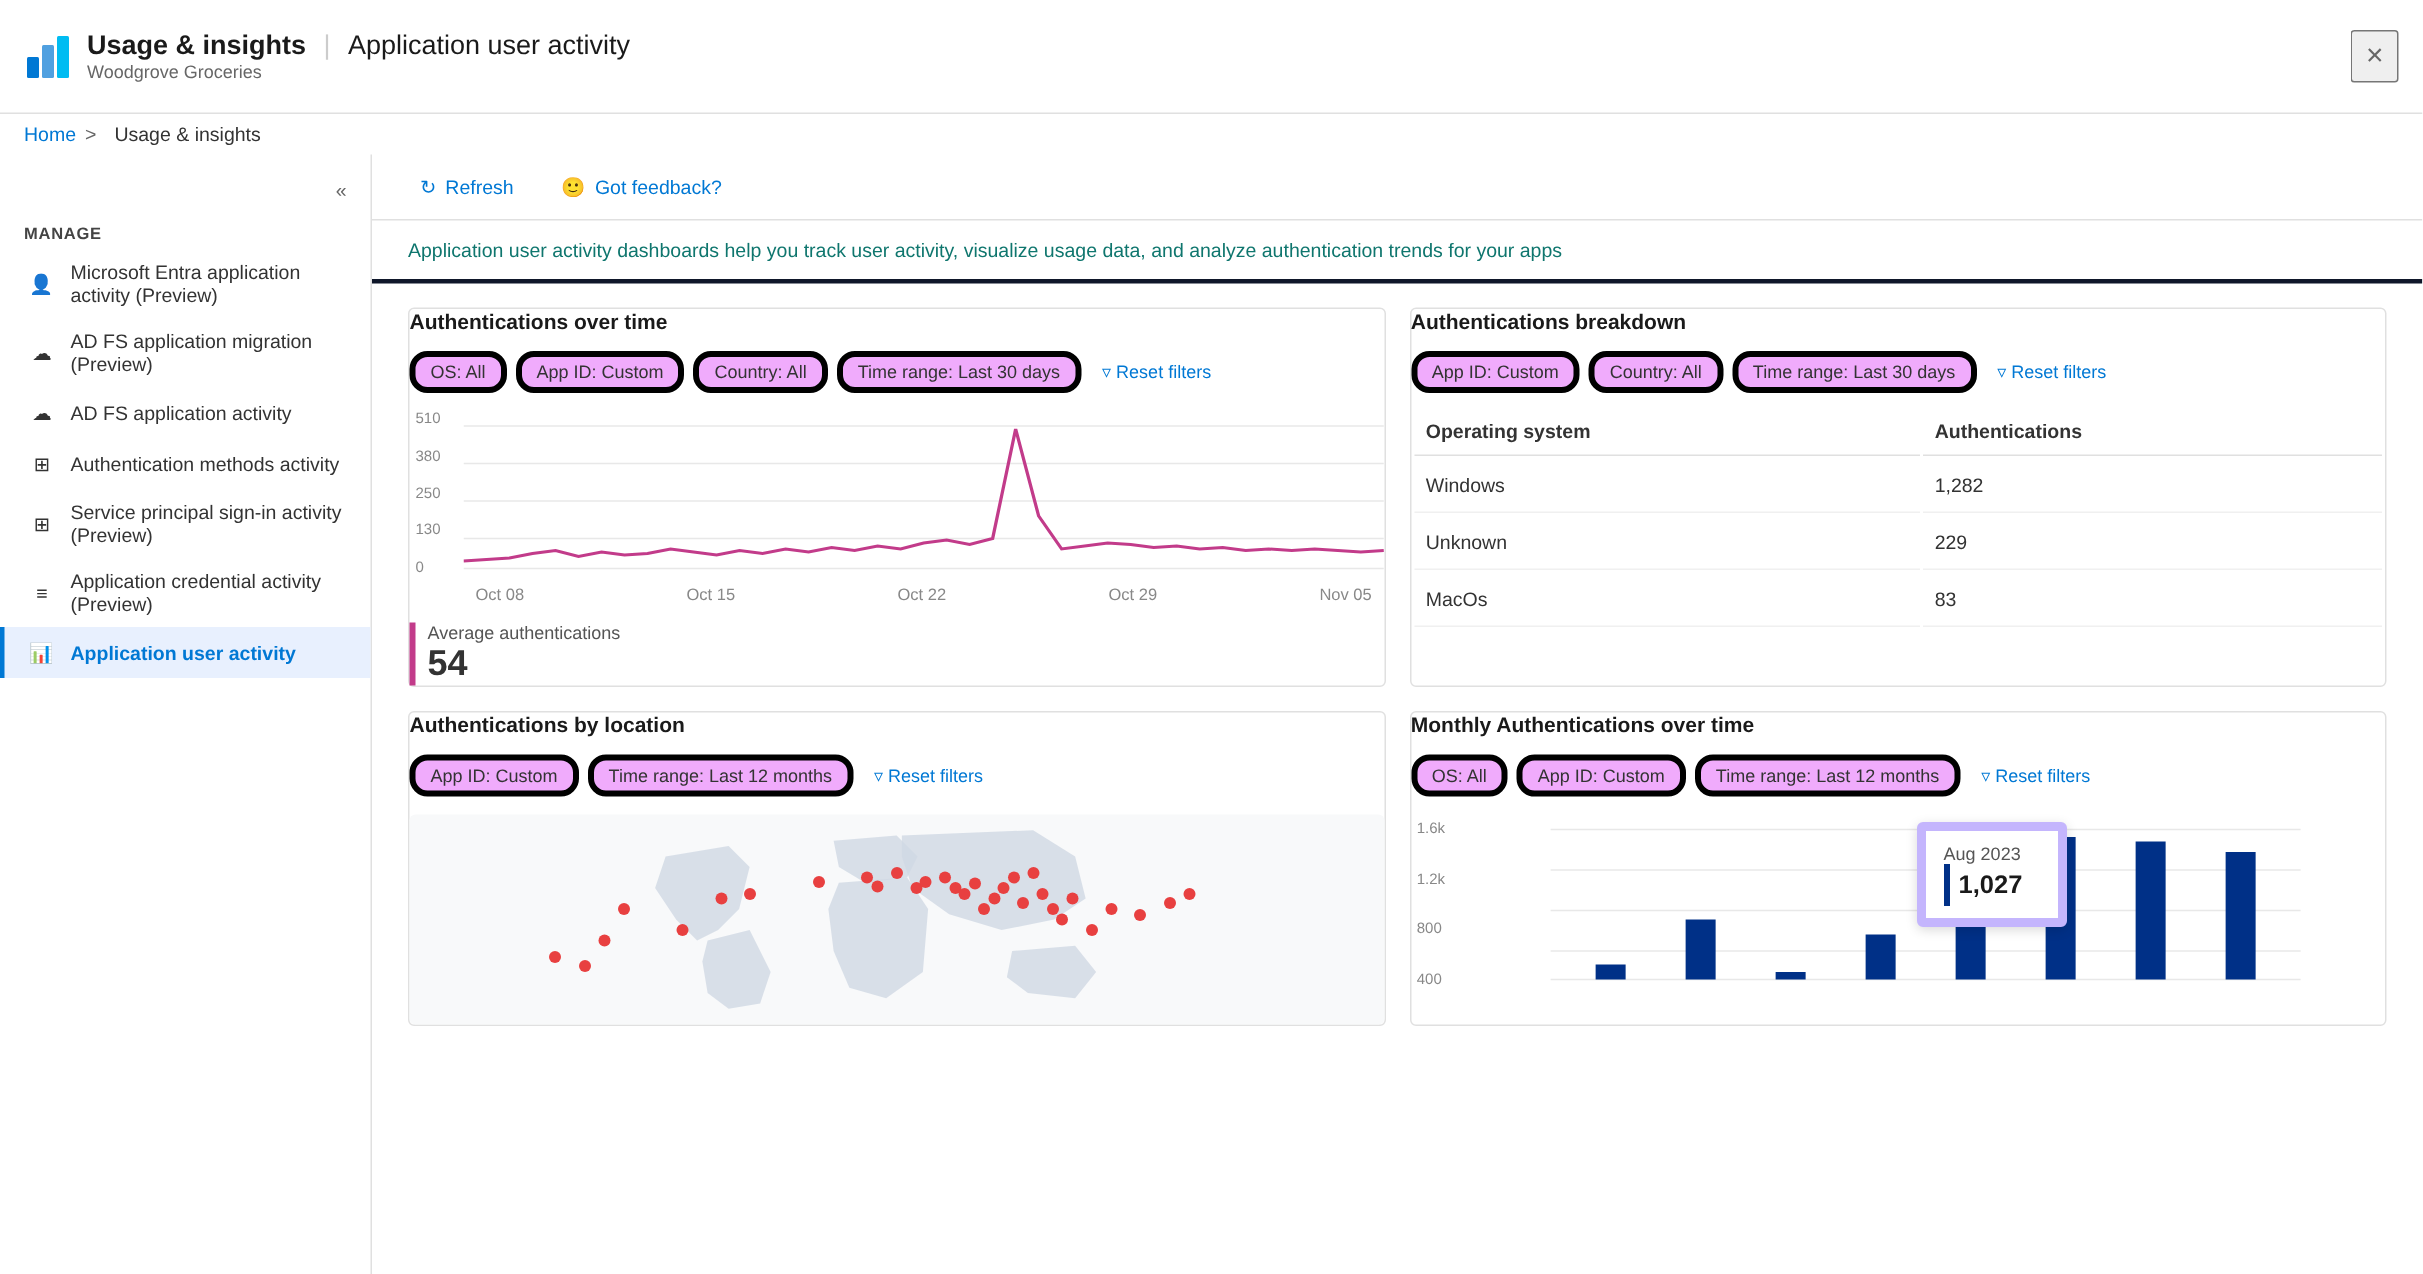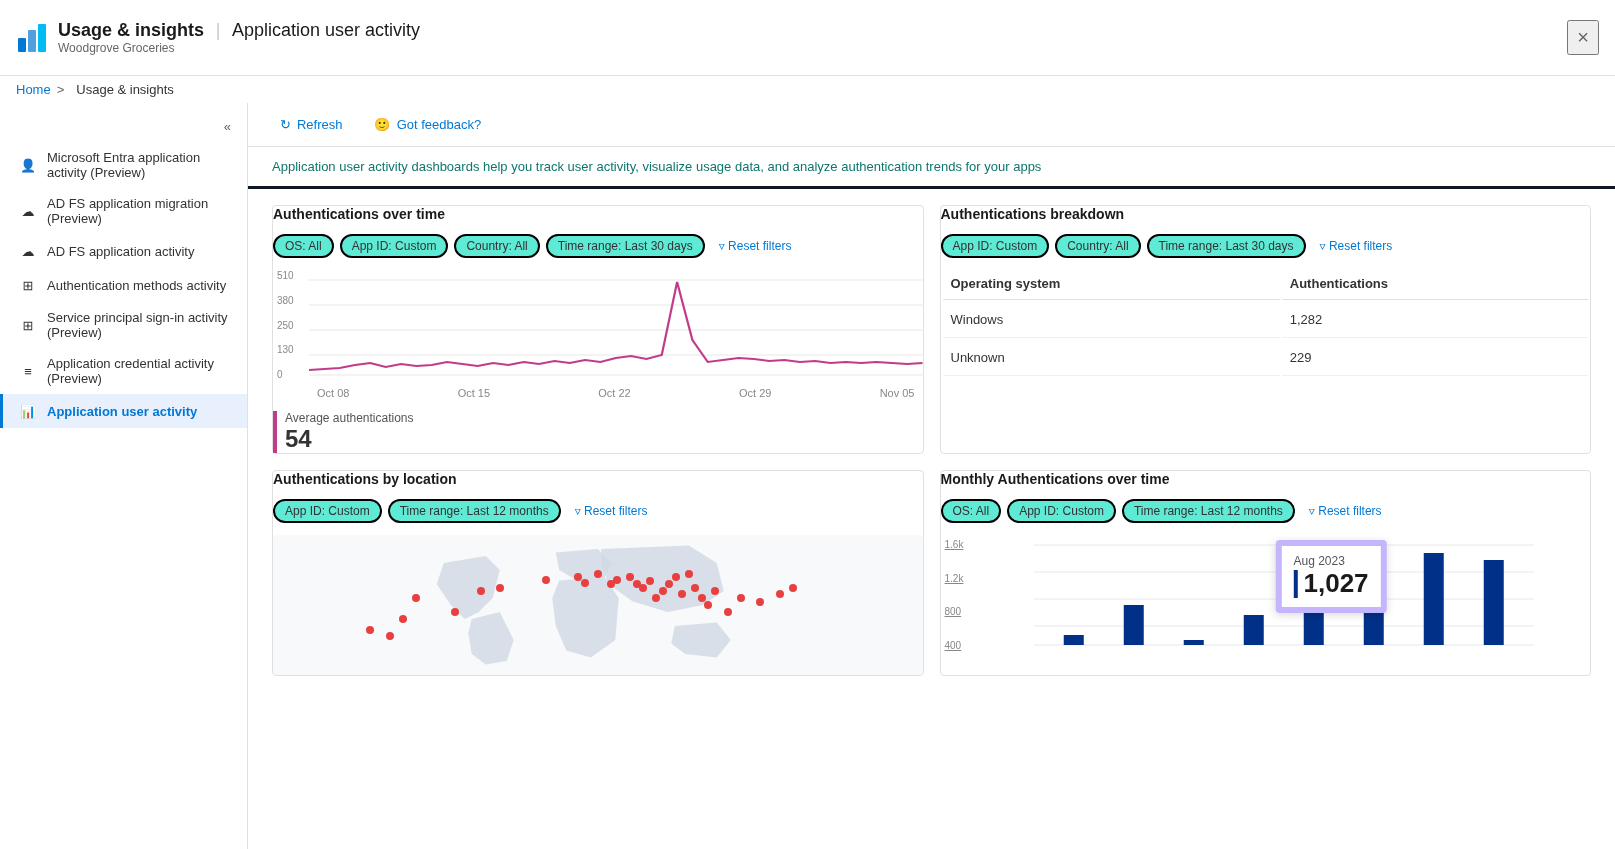--- a/index.html
+++ b/index.html
@@ -35,33 +35,33 @@
     .tabs { display: flex; padding: 0 24px; border-bottom: 1px solid #e0e0e0; }
     .tab { padding: 10px 16px; cursor: pointer; font-size: 13px; color: #555; border-bottom: 2px solid transparent; margin-bottom: -1px; }
     .tab.active { color: #d83b01; border-bottom: 2px solid #d83b01; font-weight: 600; border: 2px solid #d83b01; border-radius: 2px 2px 0 0; padding: 8px 14px; margin-bottom: -1px; }
 
     .dashboard { padding: 16px 24px; display: grid; grid-template-columns: 1fr 1fr; gap: 16px; }
 
     .card { background: #fff; border: 1px solid #e0e0e0; border-radius: 4px; }
     .card-title { font-size: 14px; font-weight: 700; margin-bottom: 12px; color: #1a1a1a; }
 
     .filter-chips { display: flex; flex-wrap: wrap; gap: 6px; margin-bottom: 12px; }
-    .chip { background: #5eead4; border: 2px solid #000000; border-radius: 12px; padding: 3px 10px; font-size: 12px; color: #333; cursor: pointer; display: flex; align-items: center; gap: 4px; }
+    .chip { background: #f0abfc; border: 4px solid #000000; border-radius: 12px; padding: 3px 10px; font-size: 12px; color: #333; cursor: pointer; display: flex; align-items: center; gap: 4px; }
     .reset-btn { display: flex; align-items: center; gap: 4px; font-size: 12px; color: #0078d4; cursor: pointer; padding: 3px 8px; }
 
     .x-axis { display: flex; justify-content: space-between; font-size: 11px; color: #888; margin-top: 4px; padding: 0 8px; }
 
     .breakdown-table { width: 100%; }
     .breakdown-table th { font-weight: 700; font-size: 13px; padding: 4px 8px 8px; text-align: left; border-bottom: 1px solid #e0e0e0; }
     .breakdown-table td { padding: 10px 8px; font-size: 13px; border-bottom: 1px solid #f0f0f0; }
 
     .map-area { height: 140px; background: #f8f9fa; border-radius: 4px; position: relative; overflow: hidden; display: flex; align-items: center; justify-content: center; }
     .monthly-tooltip { position: absolute; top: 10px; left: 50%; transform: translateX(-20%); background: #fff; border: 6px solid #c4b5fd; border-radius: 4px; padding: 8px 12px; box-shadow: 0 2px 8px rgba(0,0,0,0.15); z-index: 10; min-width: 100px; }
     .monthly-tooltip-date { font-size: 12px; color: #555; }
-    .monthly-tooltip-value { font-size: 26px; font-weight: 700; color: #1a1a1a; display: flex; align-items: center; gap: 6px; }
+    .monthly-tooltip-value { font-size: 17px; font-weight: 700; color: #1a1a1a; display: flex; align-items: center; gap: 6px; }
     .tooltip-bar { width: 4px; height: 28px; background: #003087; display: inline-block; }
 
     
     .map-dot { position: absolute; width: 8px; height: 8px; background: #e84040; border-radius: 50%; transform: translate(-50%, -50%); }
 
     .y-labels { position: absolute; left: 0; top: 0; height: 100%; display: flex; flex-direction: column; justify-content: space-between; font-size: 10px; color: #888; padding: 0 4px; }
 
     a { color: #0078d4; text-decoration: none; }
   </style>
 </head>
@@ -89,20 +89,21 @@
 <div class="breadcrumb">
   <a href="#">Home</a>
   <span style="color:#666;margin:0 6px;">&gt;</span>
   <span style="color:#333;">Usage &amp; insights</span>
 </div>
 
 <div class="layout">
 
   <div class="sidebar">
     <div class="sidebar-toggle">«</div>
+    <div class="sidebar-section-label">Manage</div>
 
     <div id="sidebar-items-container">
         <div class="sidebar-item">
     <span class="icon">👤</span>
     <span>Microsoft Entra application activity (Preview)</span>
   </div>
         <div class="sidebar-item">
     <span class="icon">☁</span>
     <span>AD FS application migration (Preview)</span>
   </div>
@@ -216,20 +217,24 @@
             </tr>
           </thead>
           <tbody id="breakdown-tbody">
               <tr>
     <td>Windows</td>
     <td>1,282</td>
   </tr>
               <tr>
     <td>Unknown</td>
     <td>229</td>
+  </tr>
+              <tr>
+    <td>MacOs</td>
+    <td>83</td>
   </tr>
             </tbody>
         </table>
       </div>
 
       <div class="card">
         <div class="card-title">Authentications by location</div>
         <div class="filter-chips" id="auth-by-location-chips">
             <span class="chip">App ID: Custom</span>
             <span class="chip">Time range: Last 12 months</span>
@@ -299,21 +304,21 @@
         <div style="position:relative;">
 
           <div class="monthly-tooltip" style="position:absolute;top:5px;left:55%;z-index:10;">
             <div class="monthly-tooltip-date">Aug 2023</div>
             <div class="monthly-tooltip-value">
               <span class="tooltip-bar"></span>
               <span>1,027</span>
             </div>
           </div>
           <div style="display:flex;align-items:stretch;">
-            <div style="width:36px;display:flex;flex-direction:column;justify-content:space-between;font-size:10px;color:#888;height:120px;padding:4px 4px;text-decoration:underline;">
+            <div style="width:36px;display:flex;flex-direction:column;justify-content:space-between;font-size:10px;color:#888;height:120px;padding:4px 4px;">
               <span>1.6k</span>
               <span>1.2k</span>
               <span>800</span>
               <span>400</span>
             </div>
             <div style="flex:1;position:relative;">
               <svg width="100%" height="120" viewBox="0 0 500 120">
 
                 <line x1="0" y1="10" x2="500" y2="10" stroke="#e8e8e8" stroke-width="1"></line>
                 <line x1="0" y1="37" x2="500" y2="37" stroke="#e8e8e8" stroke-width="1"></line>

